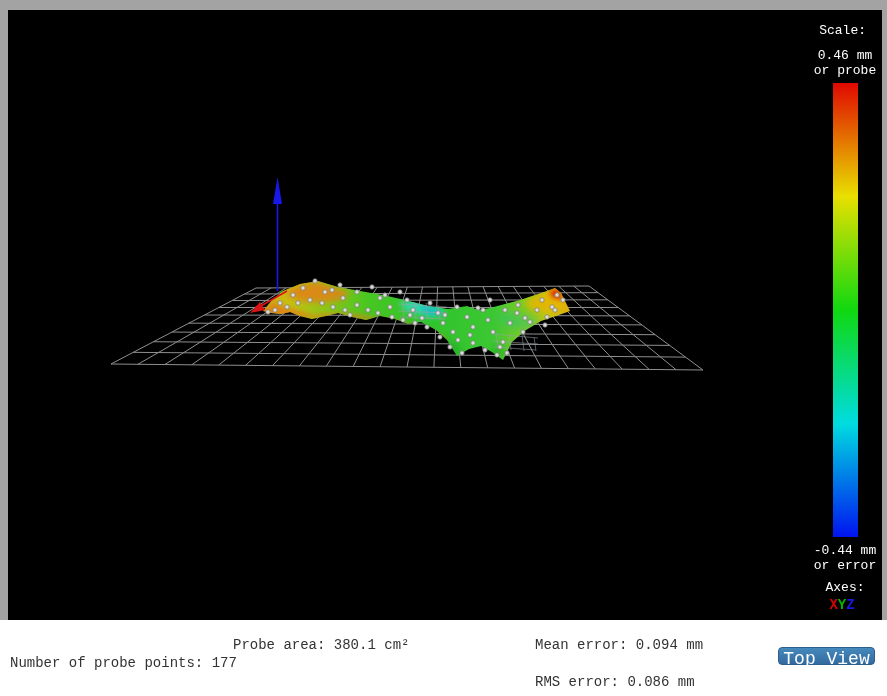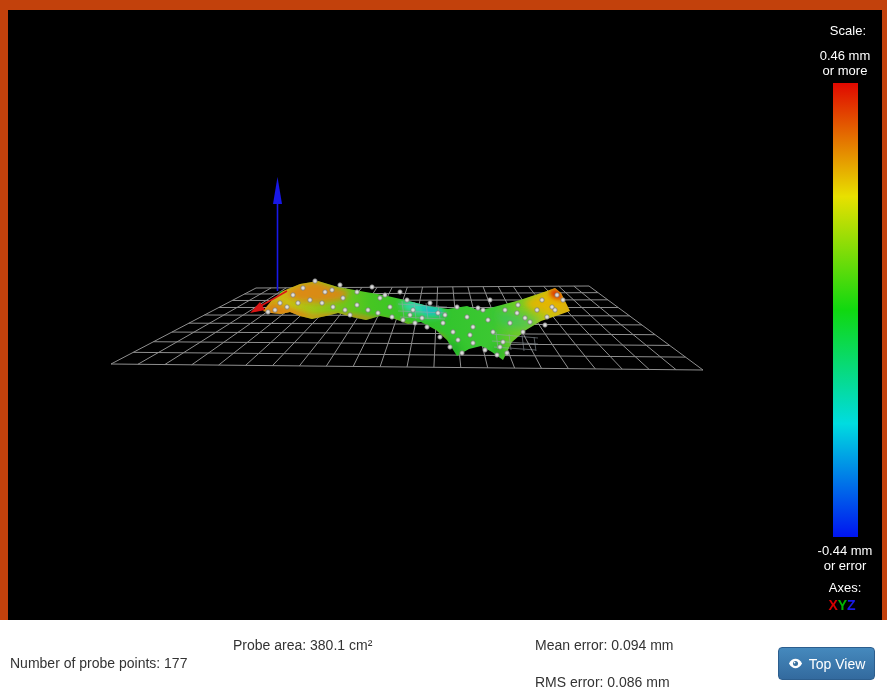--- a/index.html
+++ b/index.html
@@ -1,31 +1,31 @@
 <!DOCTYPE html>
 <html><head>
 <meta charset="utf-8">
 <style>
   html,body{margin:0;padding:0;background:#ffffff;}
-  .page{position:relative;width:887px;height:696px;background:#c2410c;overflow:hidden;
-        font-family:Liberation Sans, sans-serif;}
+  .page{position:relative;width:887px;height:696px;background:#a3a3a3;overflow:hidden;
+        font-family:Liberation Mono, monospace;}
   .viewport{position:absolute;left:8px;top:10px;width:874px;height:610px;background:#000;}
   .viewport svg{position:absolute;left:0;top:0;}
   .vlabel{position:absolute;color:#ffffff;font-size:13px;line-height:15px;}
   .scale-title{right:16px;top:13px;text-align:right;}
   .scale-max{right:0;top:38px;width:74px;text-align:center;}
   .scale-min{right:0;top:533px;width:74px;text-align:center;}
   .axes-title{right:0;top:570px;width:74px;text-align:center;}
   .axes-xyz{right:3px;top:588px;width:74px;text-align:center;font-weight:bold;font-size:14px;}
   .colorbar{position:absolute;left:825px;top:73px;width:25px;height:454px;}
   .statusbar{position:absolute;left:0;top:620px;width:887px;height:76px;background:#ffffff;}
   .stat{position:absolute;color:#333333;font-size:14px;white-space:nowrap;}
-  .btn{position:absolute;left:778px;top:27px;width:97px;height:33px;border-radius:4px;
-       color:#ffffff;font-size:14px;display:flex;align-items:center;justify-content:center;
-       gap:6px;cursor:pointer;box-sizing:border-box;border:1px solid #2c5e8e;}
+  .btn{position:absolute;left:778px;top:27px;width:97px;height:18px;border-radius:4px;
+       color:#ffffff;font-size:18px;display:flex;align-items:center;justify-content:center;
+       gap:6px;cursor:pointer;box-sizing:border-box;border:1px solid #2c5e8e;flex-direction:column;}
   .btn svg{display:block;}
 </style>
 </head>
 <body>
 
 <div class="page">
 
   <div class="viewport">
     <svg id="scene" width="874" height="610" viewBox="8 10 874 610">
         <defs>
@@ -219,21 +219,21 @@
           <circle cx="490" cy="300" r="2.2" fill="#e2e2e2" stroke="#7a7a7a" stroke-width="0.8" opacity="0.95"></circle>
           <circle cx="505" cy="310" r="2.2" fill="#e2e2e2" stroke="#7a7a7a" stroke-width="0.8" opacity="0.95"></circle>
           <circle cx="518" cy="305" r="2.2" fill="#e2e2e2" stroke="#7a7a7a" stroke-width="0.8" opacity="0.95"></circle>
         </g>
       </svg>
 
     <div class="vlabel scale-title">Scale:</div>
 
     <div class="vlabel scale-max">
       <div>0.46 mm</div>
-      <div>or more</div>
+      <div>or probe</div>
     </div>
 
     <div class="colorbar" id="colorbar" style="background: linear-gradient(rgb(224, 8, 0) 0%, rgb(232, 224, 0) 25%, rgb(16, 216, 16) 50%, rgb(0, 220, 224) 75%, rgb(0, 20, 240) 100%);"></div>
 
     <div class="vlabel scale-min">
       <div>-0.44 mm</div>
       <div>or error</div>
     </div>
 
     <div class="vlabel axes-title">Axes:</div>

